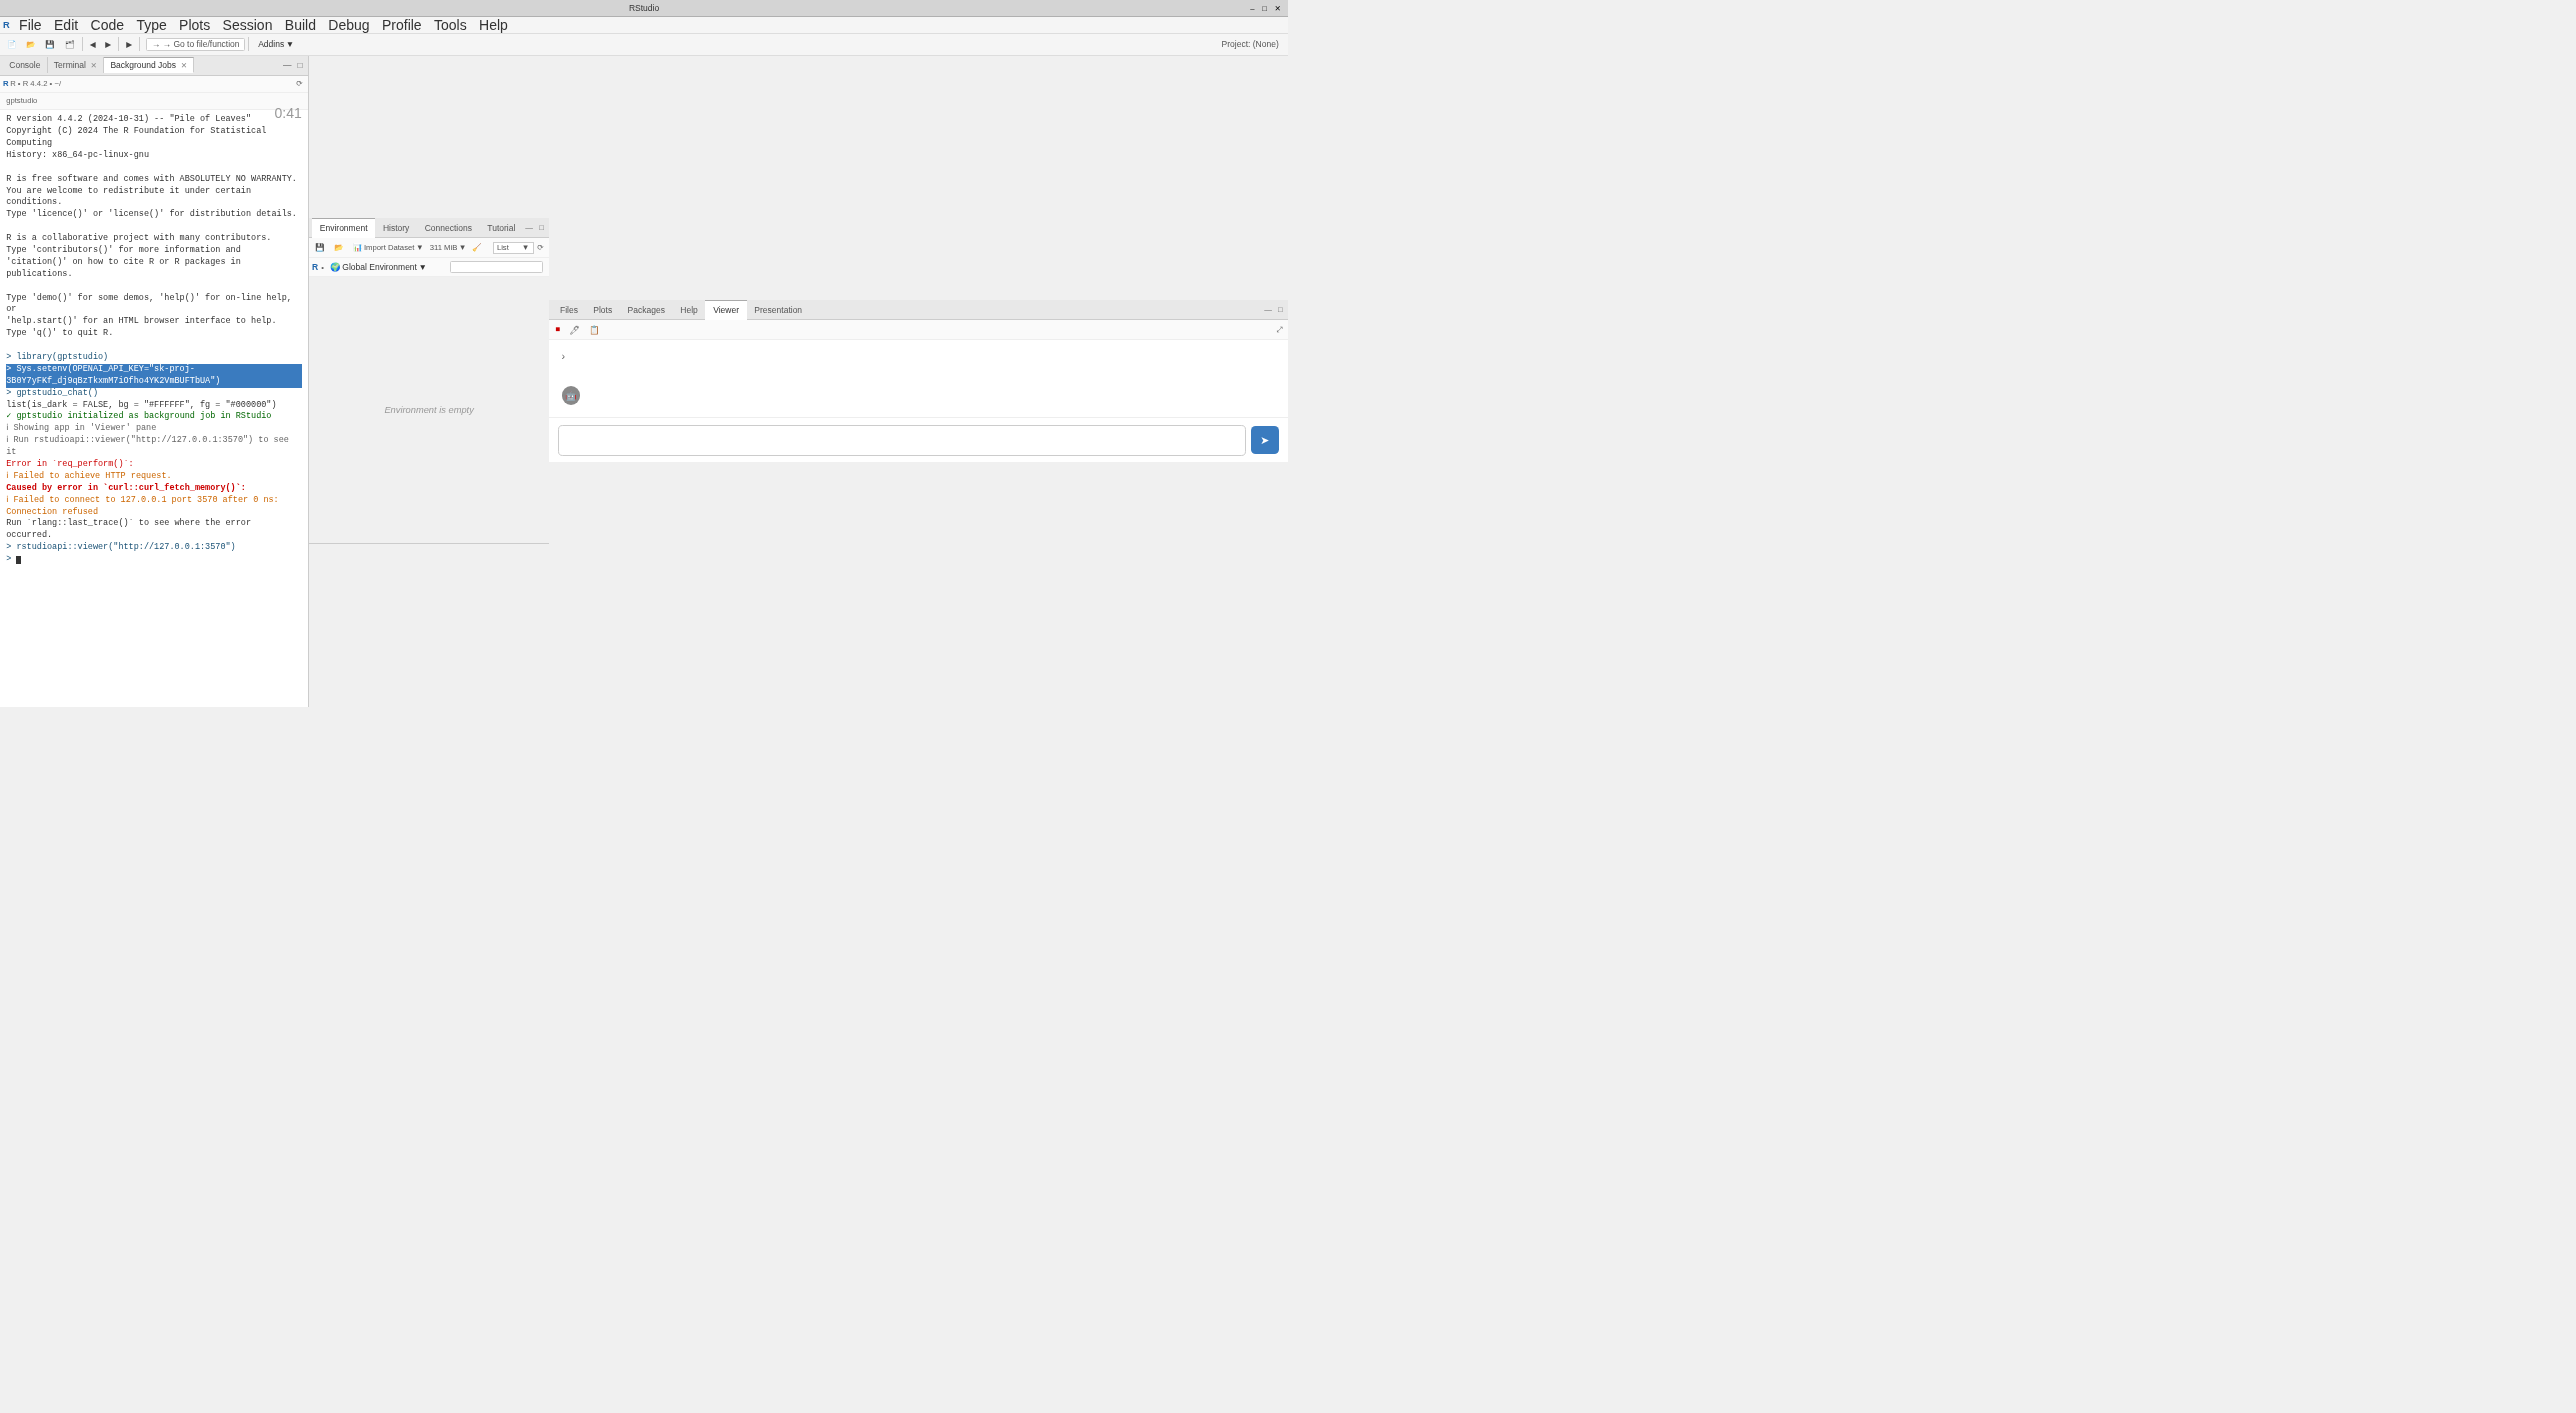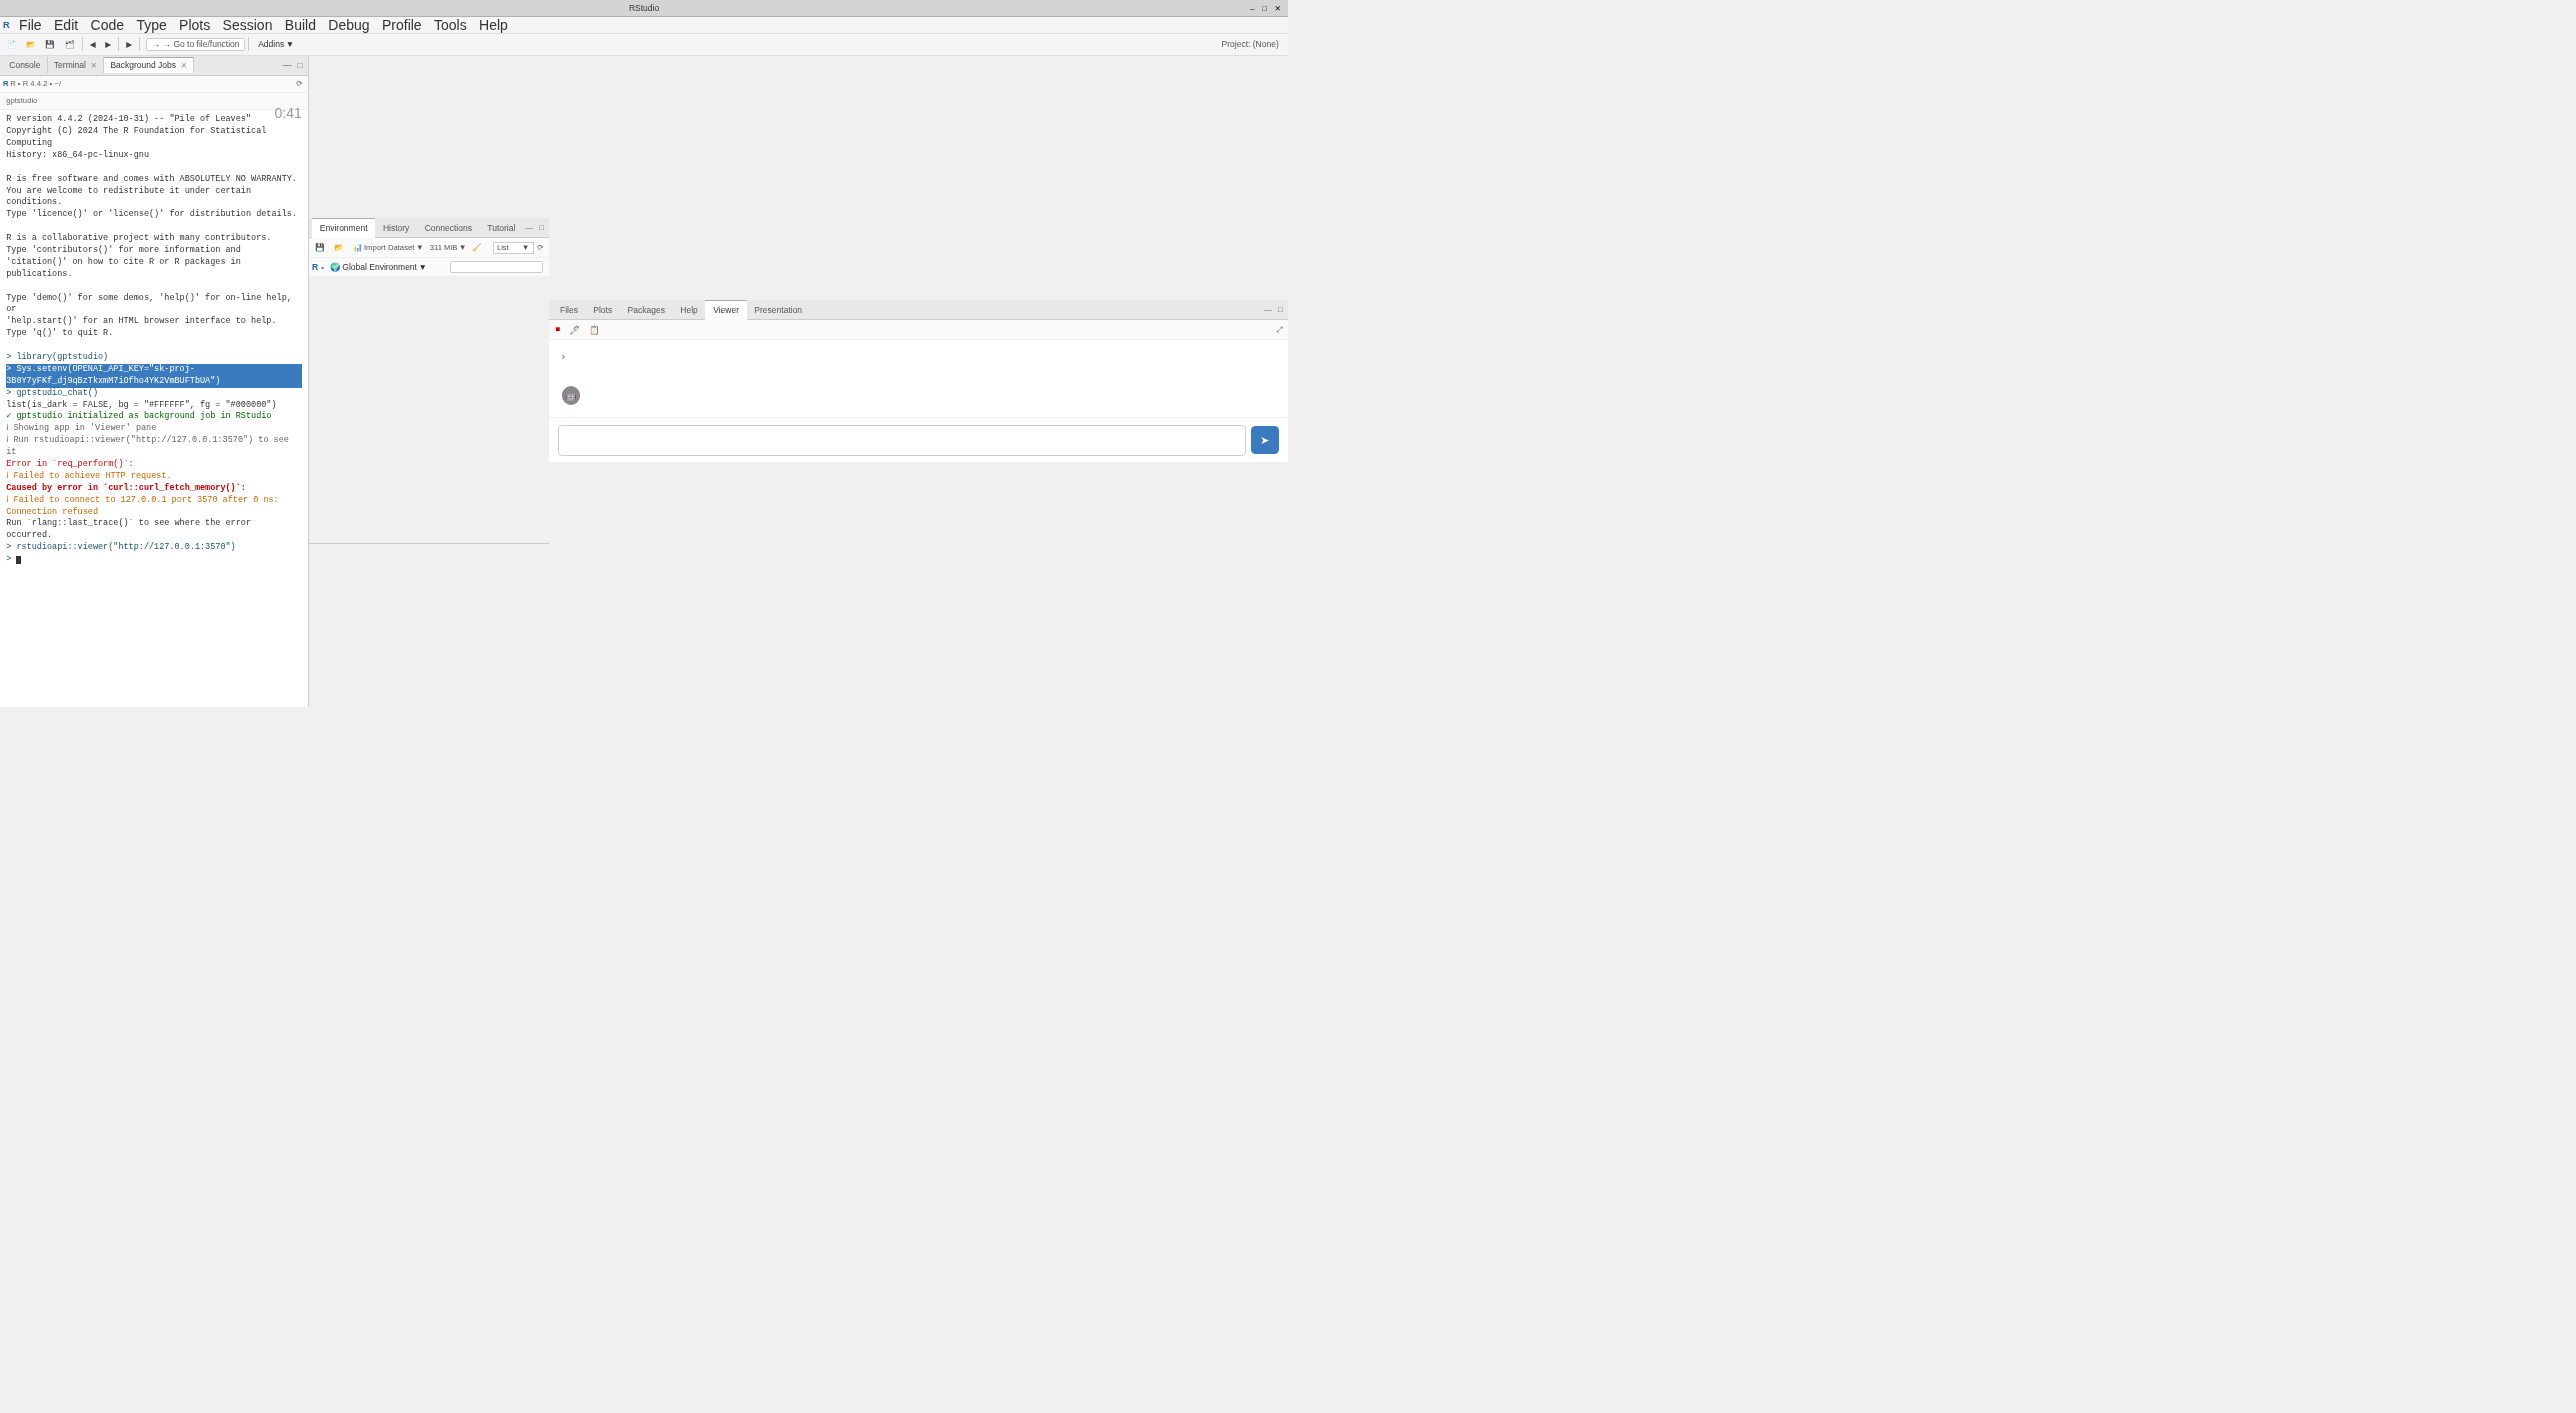--- a/index.html
+++ b/index.html
@@ -268,20 +268,23 @@
         <div class="env-dropdown">
           <span>🌍</span>
           <span>Global Environment</span>
           <span>▼</span>
         </div>
         <div style="margin-left:auto;padding-right:3.1px;">
           <input type="text" class="search-box-right" placeholder="" style="">
         </div>
       </div>
 
+      <div class="env-content">
+        <span>Environment is empty</span>
+      </div>
     </div>
 
     <div id="right-bottom">
       <div class="right-tab-bar">
         <div class="right-tab">
           <span>Files</span>
         </div>
         <div class="right-tab">
           <span>Plots</span>
         </div>

